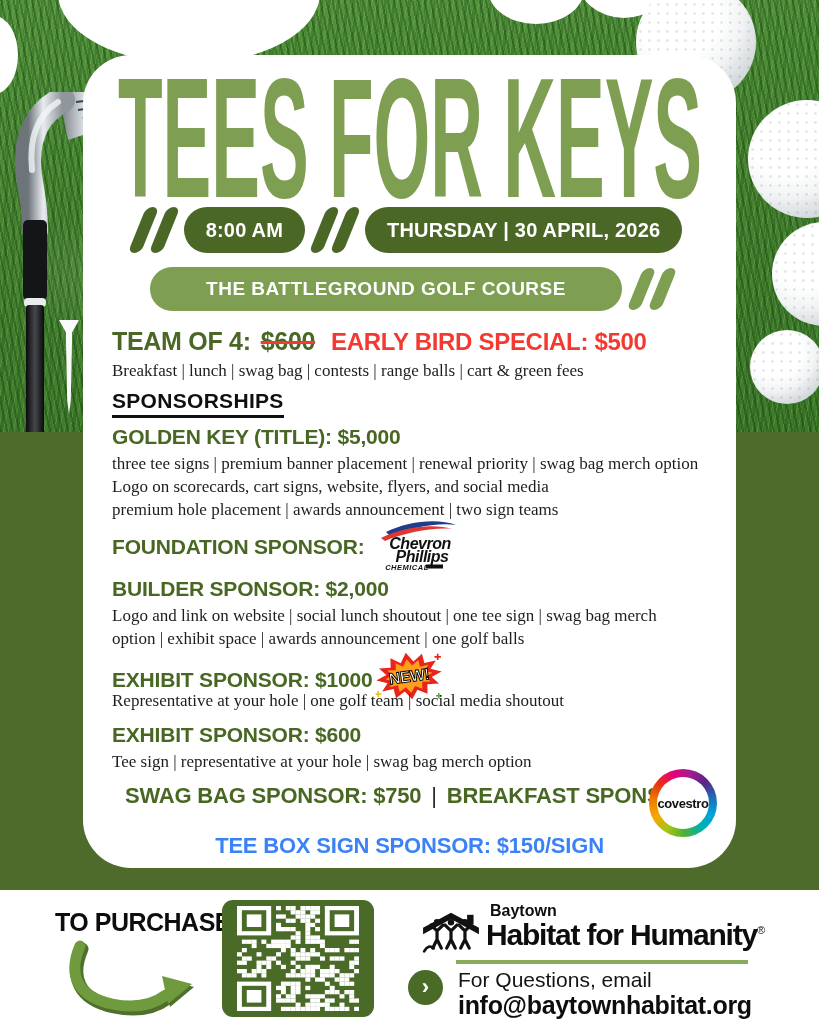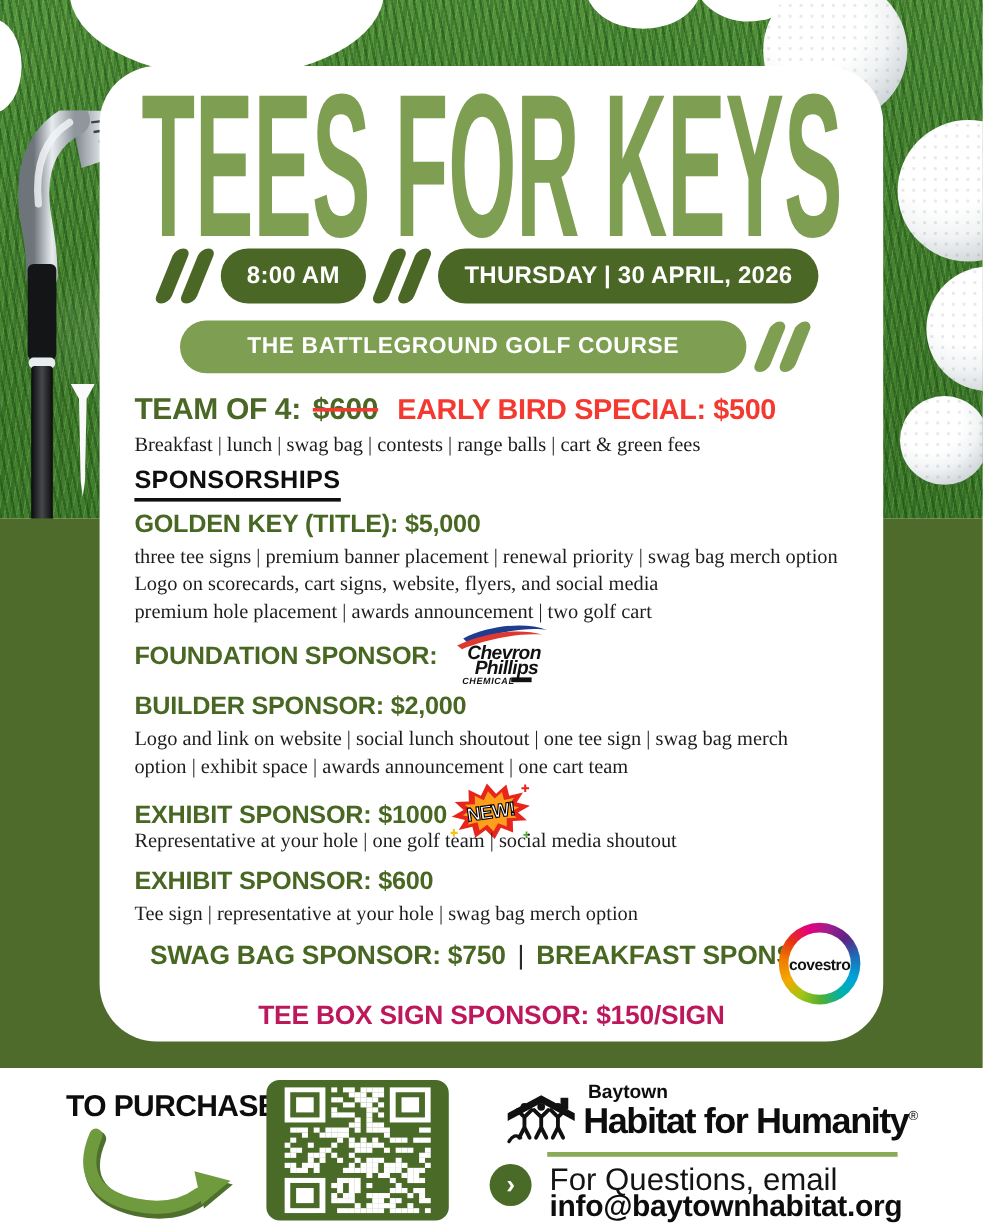--- a/index.html
+++ b/index.html
@@ -62,38 +62,38 @@
   .ex-h{top:668px;}
   .ex-line{top:695px;}
   .swag-row{top:728px;}
   .swag-line{text-align:center;font-size:22px;font-weight:800;color:#486722;letter-spacing:-.2px;white-space:nowrap;}
   .swag-sep{font-weight:400;padding:0 10px;color:#2a2a2a;}
   .covestro{position:absolute;right:-10px;top:-14px;width:68px;height:68px;border-radius:50%;
     background:conic-gradient(from 210deg,#a2c517,#f6a800,#ef7d00,#e63312,#e6007e,#a11d8e,#5c2483,#1f6cb5,#00a3da,#00b1aa,#4fae32,#a2c517);
     display:flex;align-items:center;justify-content:center;}
   .covestro::before{content:'';position:absolute;inset:8px;background:#fff;border-radius:50%;}
   .covestro span{position:relative;font-size:13px;font-weight:bold;color:#111;letter-spacing:-.4px;}
-  .teebox{top:778px;text-align:center;font-size:22px;font-weight:800;color:#be185d;letter-spacing:-.2px;}
+  .teebox{top:778px;text-align:center;font-size:22px;font-weight:800;color:#3b82f6;letter-spacing:-.2px;}
   
   .footer{position:absolute;left:0;top:890px;width:819px;height:134px;background:#fff;}
   .purchase{position:absolute;left:55px;top:18px;font-size:25px;font-weight:800;color:#0d0d0d;letter-spacing:-.5px;}
   .arrow{position:absolute;left:58px;top:50px;}
   .qr-tile{position:absolute;left:222px;top:10px;width:152px;height:117px;background:#4a6a28;border-radius:11px;}
   .qr-tile::after{content:'';position:absolute;right:-9px;top:5px;bottom:5px;width:16px;background:#84a253;
     border-radius:0 10px 10px 0;z-index:-1;}
   .qr-svg{position:absolute;left:15px;top:6px;}
   .org{position:absolute;left:408px;top:8px;width:400px;height:120px;}
   .org-icon{position:absolute;left:14px;top:12px;}
   .org-city{position:absolute;left:82px;top:4px;font-size:16px;font-weight:bold;color:#0d0d0d;}
   .org-name{position:absolute;left:78px;top:20px;font-size:30px;font-weight:800;color:#0d0d0d;letter-spacing:-1.2px;white-space:nowrap;}
   .org-name sup{font-size:11px;font-weight:400;}
   .org-line{position:absolute;left:48px;top:62px;width:292px;height:4px;background:#8aab57;}
   .chev-circle{position:absolute;left:0px;top:72px;width:35px;height:35px;border-radius:50%;background:#4a6b28;
     display:flex;align-items:center;justify-content:center;color:#fff;font-size:22px;font-weight:bold;padding-bottom:2px;box-sizing:border-box;}
-  .questions{position:absolute;left:50px;top:70px;font-size:26px;color:#141414;}
+  .questions{position:absolute;left:50px;top:70px;font-size:21px;color:#141414;}
   .email{position:absolute;left:50px;top:93px;font-size:25px;font-weight:800;color:#0d0d0d;letter-spacing:-.3px;}
 </style>
 </head>
 <body>
 
 <div class="grass"></div>
 <div class="blob" style="left:58px;top:-78px;width:262px;height:142px;"></div>
 <div class="blob" style="left:488px;top:-46px;width:96px;height:70px;"></div>
 <div class="blob" style="left:578px;top:-58px;width:92px;height:76px;"></div>
 <div class="blob" style="left:-30px;top:16px;width:48px;height:78px;"></div>
@@ -170,39 +170,39 @@
   <div class="abs serif includes">Breakfast | lunch | swag bag | contests | range balls | cart &amp; green fees</div>
 
   <div class="abs spons-head">
     <span>SPONSORSHIPS</span>
   </div>
 
   <div class="abs tier-h gk-h">GOLDEN KEY (TITLE): $5,000</div>
   <div class="abs serif gk-lines">
     <div>three tee signs | premium banner placement | renewal priority | swag bag merch option</div>
     <div>Logo on scorecards, cart signs, website, flyers, and social media</div>
-    <div>premium hole placement | awards announcement | two golf cart</div>
+    <div>premium hole placement | awards announcement | two sign teams</div>
   </div>
 
   <div class="abs fd-row">
     <span class="tier-h">FOUNDATION SPONSOR:</span>
     <svg class="fd-logo" width="86" height="54" viewBox="0 0 86 54">
       <path d="M10,15 C32,4 62,1 80,8 C62,5 32,11 14,19 Z" fill="#1f3d8f"></path>
       <path d="M5,21 C27,10 57,6 76,12 C58,10 28,16 9,24 Z" fill="#de3831"></path>
       <text x="44" y="32" text-anchor="middle" font-family="Liberation Sans, sans-serif" font-size="16" font-weight="bold" font-style="italic" fill="#111" letter-spacing="-0.5">Chevron</text>
       <text x="46" y="45" text-anchor="middle" font-family="Liberation Sans, sans-serif" font-size="16" font-weight="bold" font-style="italic" fill="#111" letter-spacing="-0.5">Phillips</text>
       <text x="31" y="53" text-anchor="middle" font-family="Liberation Sans, sans-serif" font-size="7.5" font-weight="bold" font-style="italic" fill="#111" letter-spacing="0.5">CHEMICAL</text>
       <rect x="50" y="47.5" width="17" height="4" fill="#111"></rect>
     </svg>
   </div>
 
   <div class="abs tier-h bd-h">BUILDER SPONSOR: $2,000</div>
   <div class="abs serif bd-lines">
     <div>Logo and link on website | social lunch shoutout | one tee sign | swag bag merch</div>
-    <div>option | exhibit space | awards announcement | one cart team</div>
+    <div>option | exhibit space | awards announcement | one golf balls</div>
   </div>
 
   <div class="abs nb-row">
     <span class="tier-h">EXHIBIT SPONSOR: $1000</span>
     <svg class="nb-badge" width="68" height="50" viewBox="0 0 64 46">
       <g transform="rotate(-8 32 23)">
         <polygon fill="#e8251c" points="63,23 53,19 59,12 48,13 47,4 38,10 32,1 26,10 17,4 16,13 5,12 11,19 1,23 11,27 5,34 16,33 17,42 26,37 32,45 38,37 47,42 48,33 59,34 53,27"></polygon>
         <g transform="translate(32 23) scale(0.72) translate(-32 -23)">
           <polygon fill="#ff9e1b" points="63,23 53,19 59,12 48,13 47,4 38,10 32,1 26,10 17,4 16,13 5,12 11,19 1,23 11,27 5,34 16,33 17,42 26,37 32,45 38,37 47,42 48,33 59,34 53,27"></polygon>
         </g>

